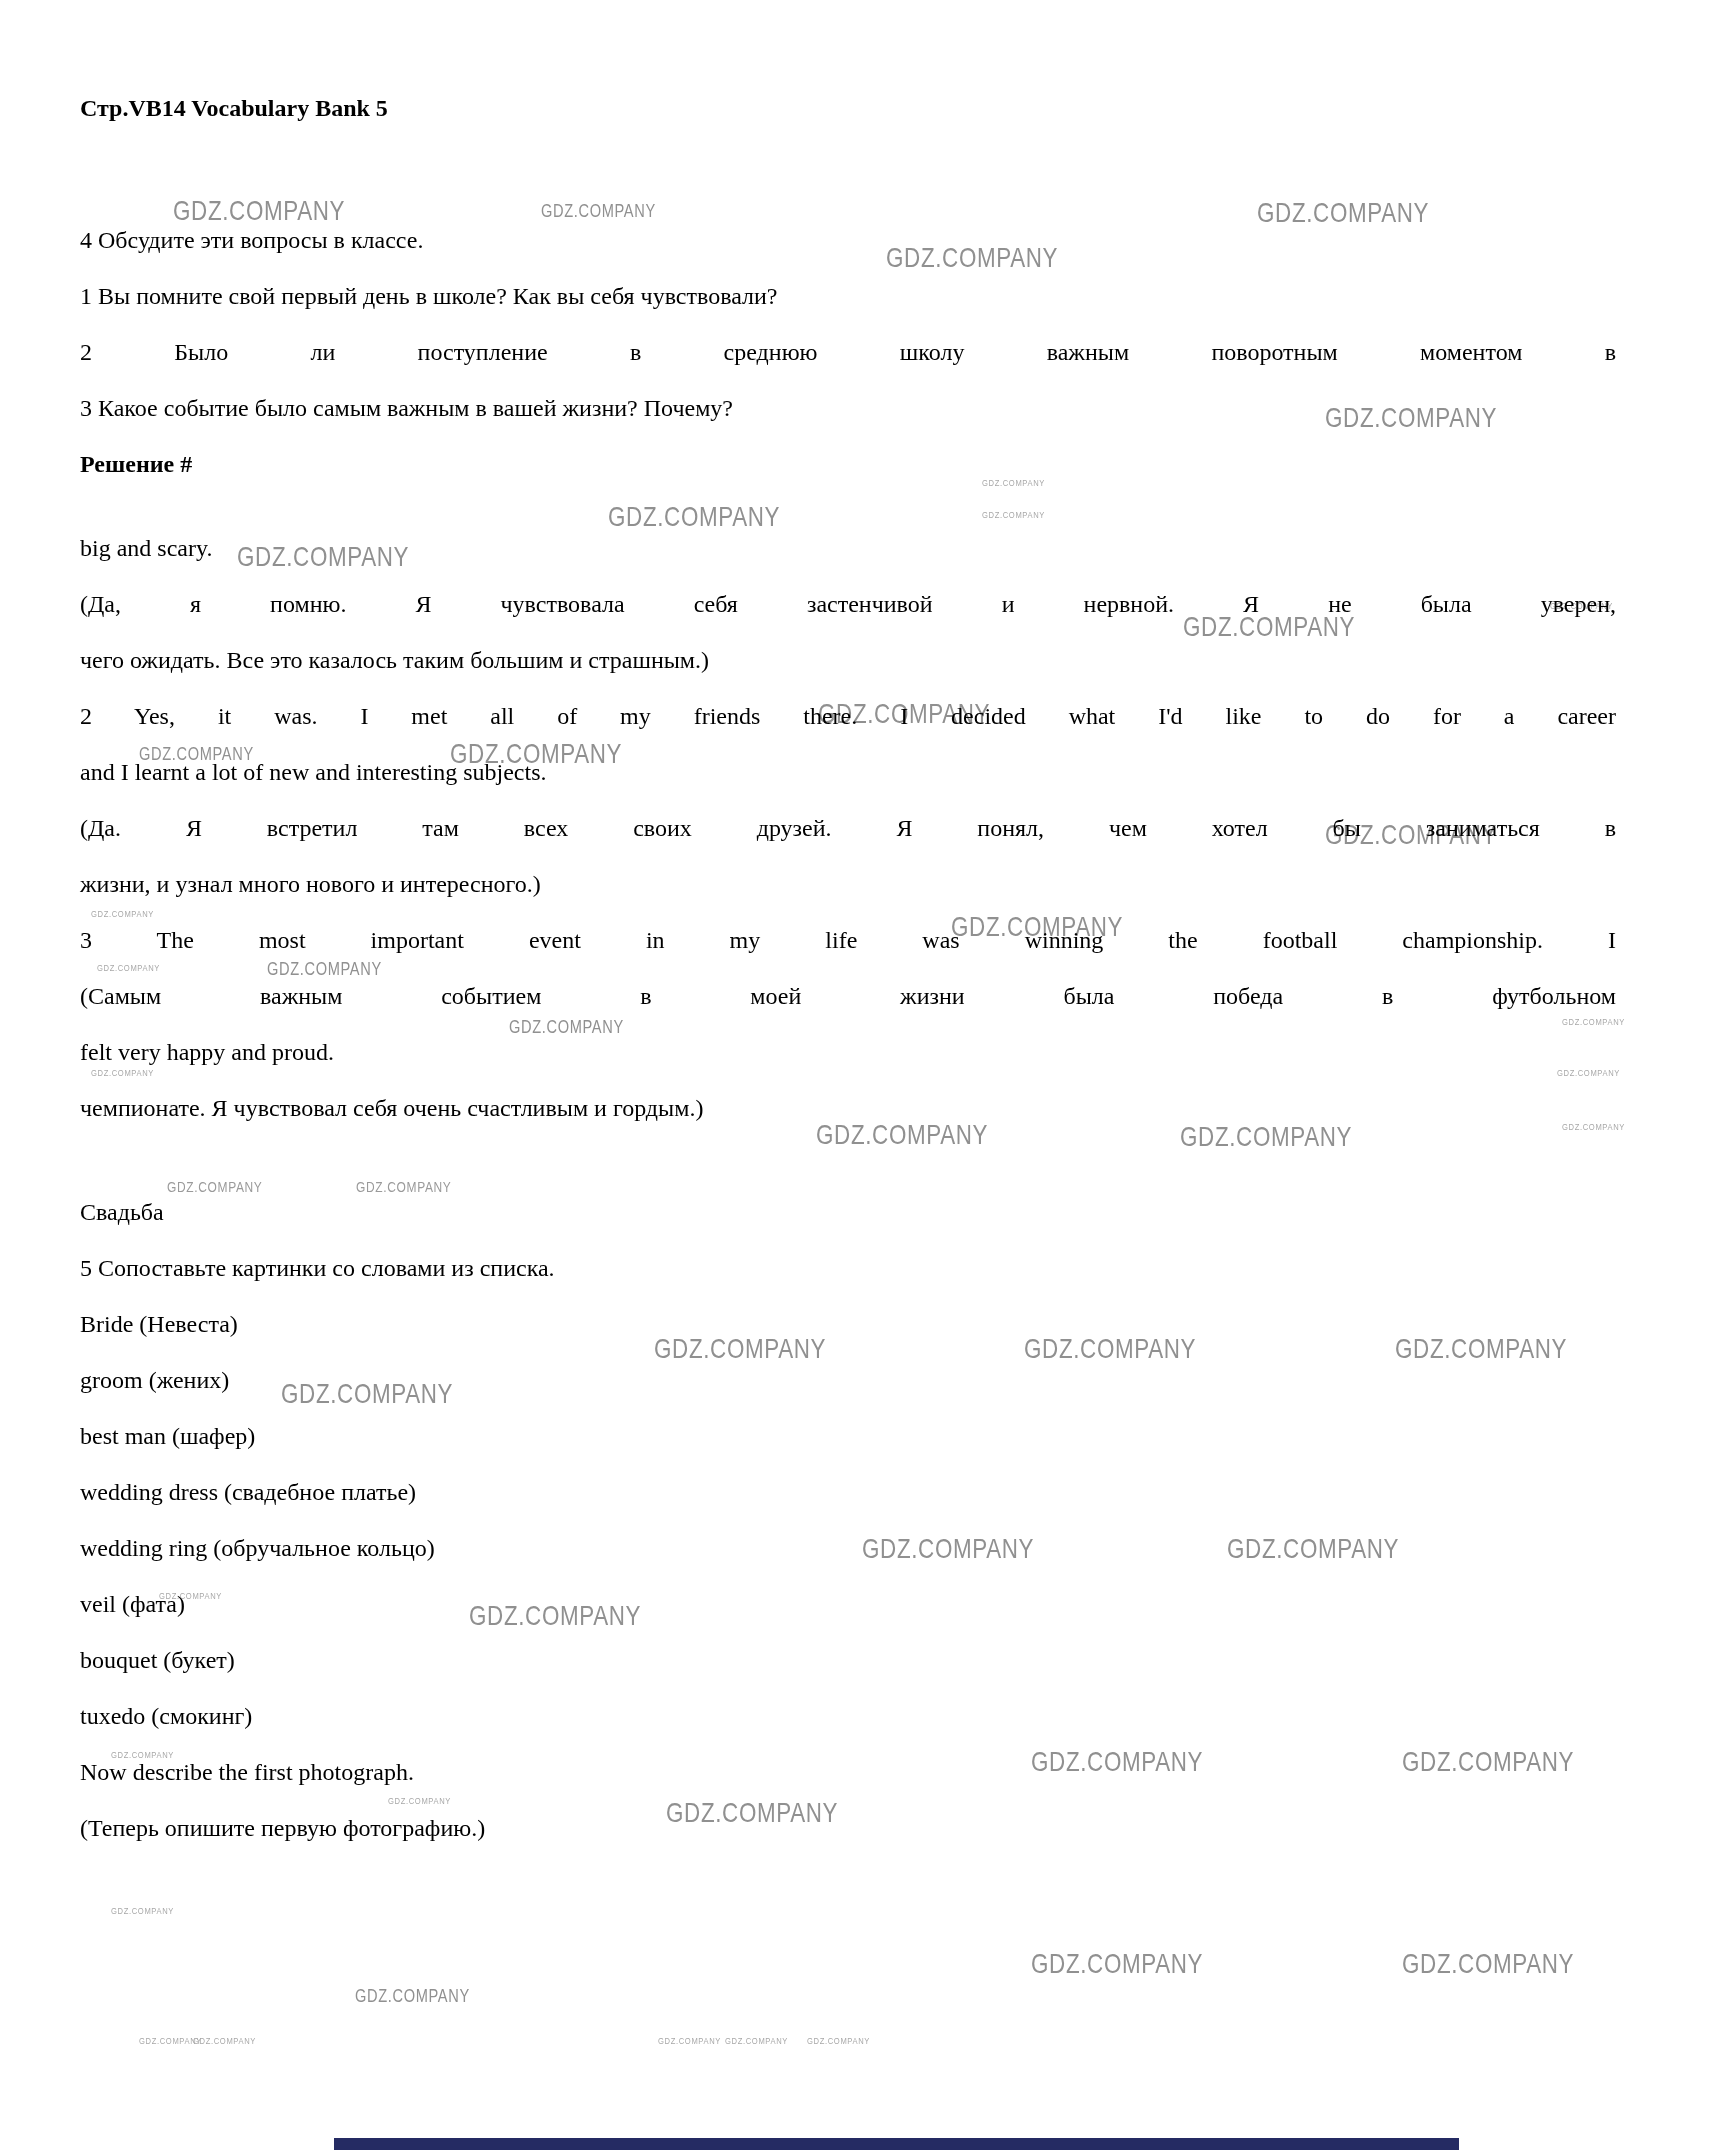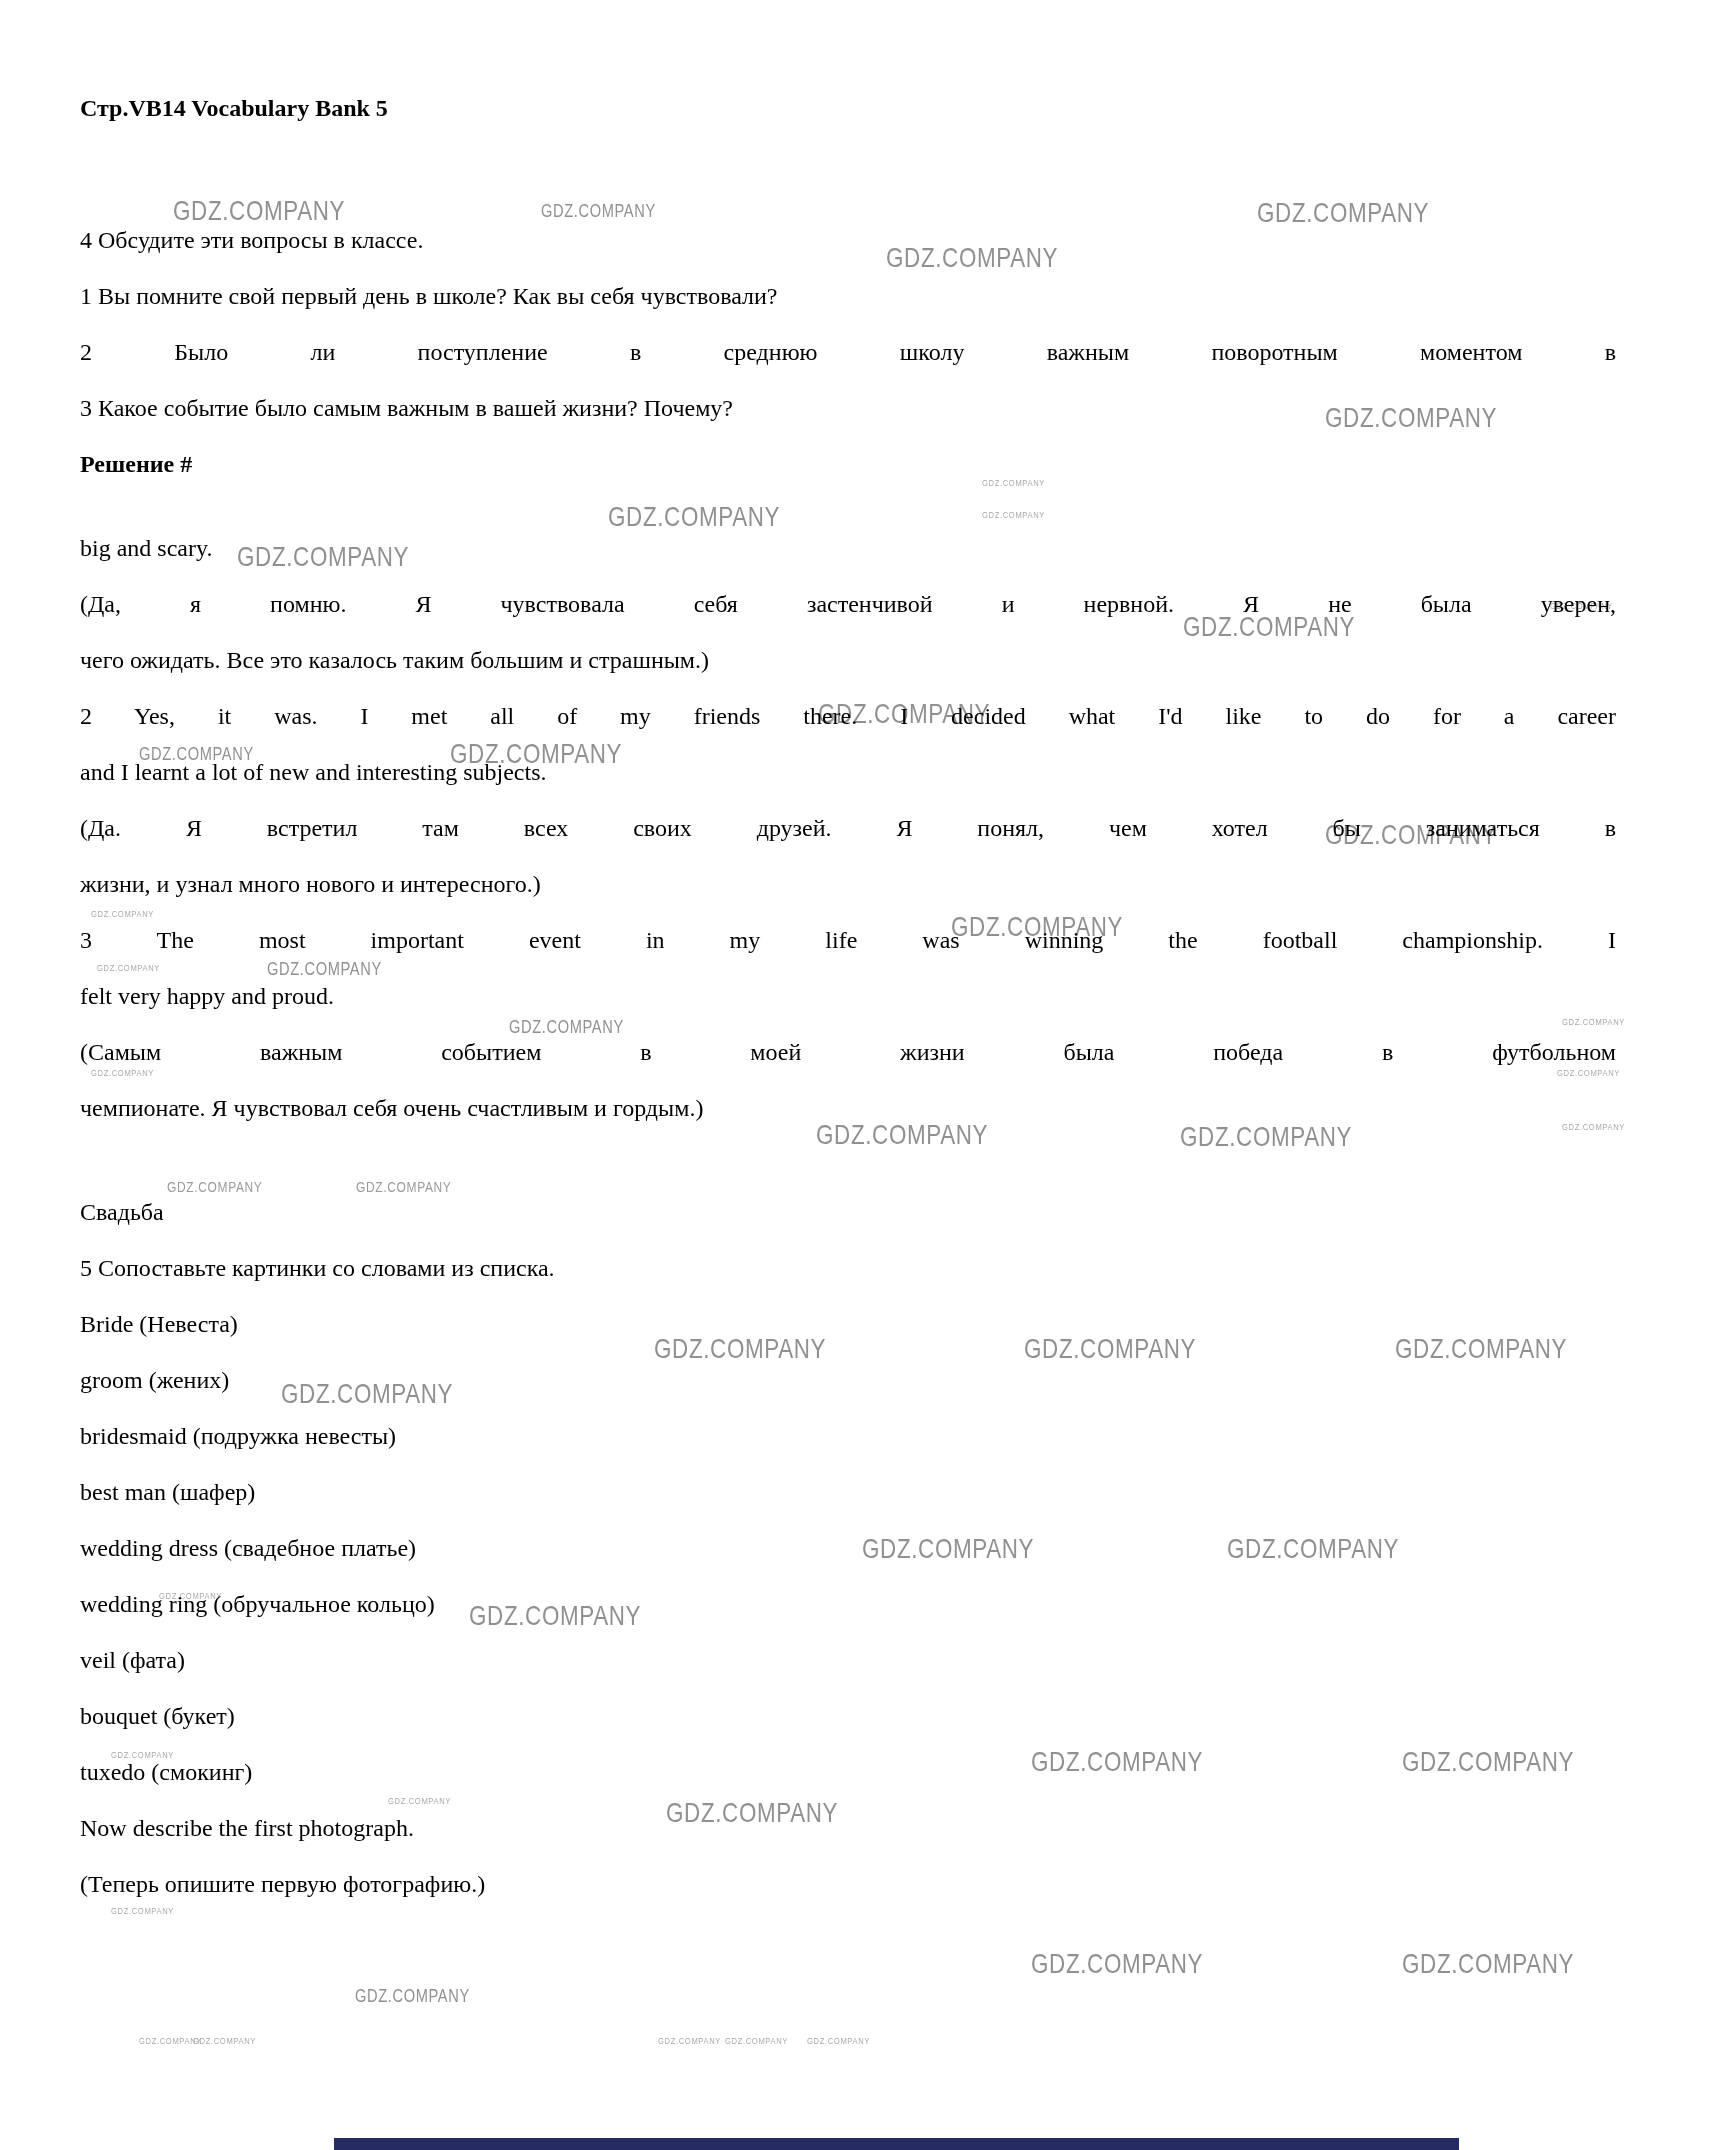--- a/index.html
+++ b/index.html
@@ -129,31 +129,30 @@
 
     <section class="sec-solution">
       <div class="line">big and scary.</div>
       <div class="line just">(Да, я помню. Я чувствовала себя застенчивой и нервной. Я не была уверен,</div>
       <div class="line">чего ожидать. Все это казалось таким большим и страшным.)</div>
       <div class="line just">2 Yes, it was. I met all of my friends there. I decided what I'd like to do for a career</div>
       <div class="line">and I learnt a lot of new and interesting subjects.</div>
       <div class="line just">(Да. Я встретил там всех своих друзей. Я понял, чем хотел бы заниматься в</div>
       <div class="line">жизни, и узнал много нового и интересного.)</div>
       <div class="line just">3 The most important event in my life was winning the football championship. I</div>
+      <div class="line just">(Самым важным событием в моей жизни была победа в футбольном</div>
       <div class="line">felt very happy and proud.</div>
-      <div class="line just">(Самым важным событием в моей жизни была победа в футбольном</div>
       <div class="line">чемпионате. Я чувствовал себя очень счастливым и гордым.)</div>
     </section>
 
     <section class="sec-wedding">
       <div class="line">Свадьба</div>
       <div class="line">5 Сопоставьте картинки со словами из списка.</div>
       <div class="line">Bride (Невеста)</div>
       <div class="line">groom (жених)</div>
-      <div class="line">bridesmaid (подружка невесты)</div>
       <div class="line">best man (шафер)</div>
       <div class="line">wedding dress (свадебное платье)</div>
       <div class="line">wedding ring (обручальное кольцо)</div>
       <div class="line">veil (фата)</div>
       <div class="line">bouquet (букет)</div>
       <div class="line">tuxedo (смокинг)</div>
       <div class="line">Now describe the first photograph.</div>
       <div class="line">(Теперь опишите первую фотографию.)</div>
     </section>
 

